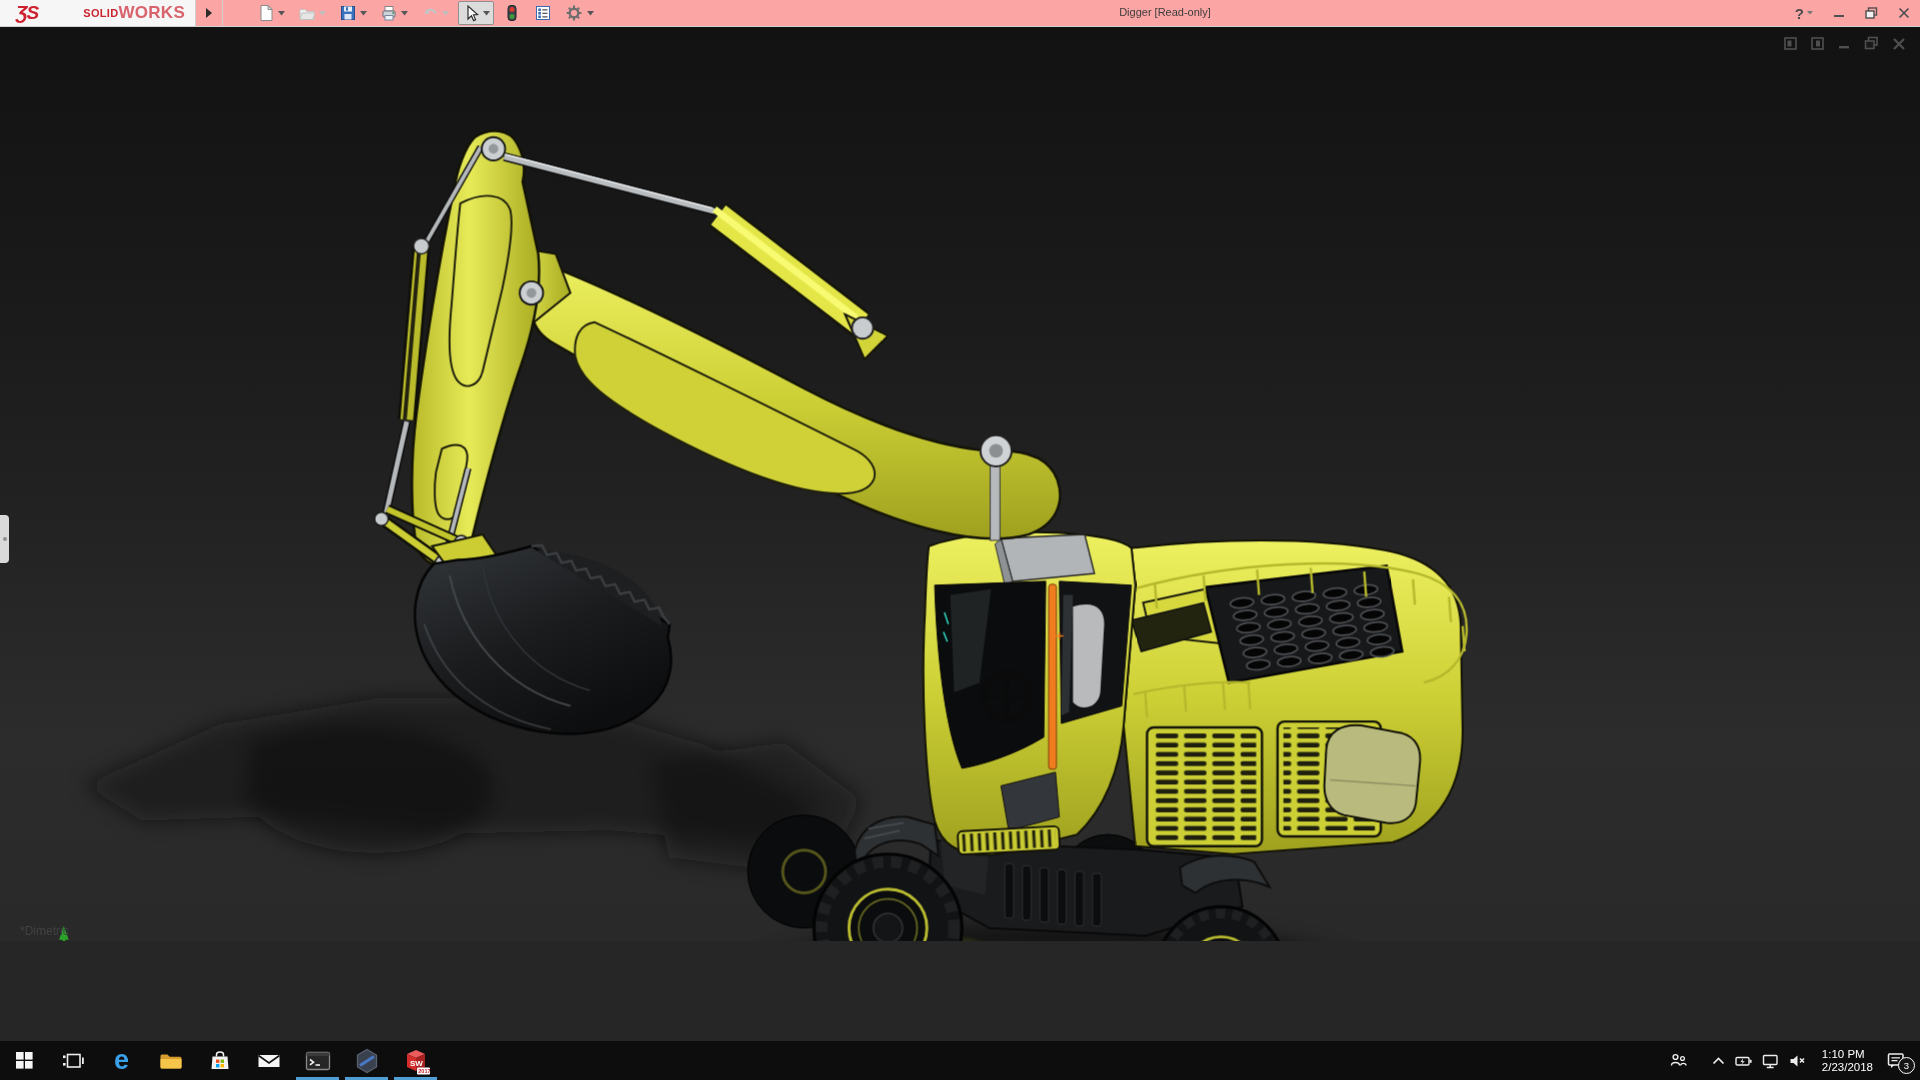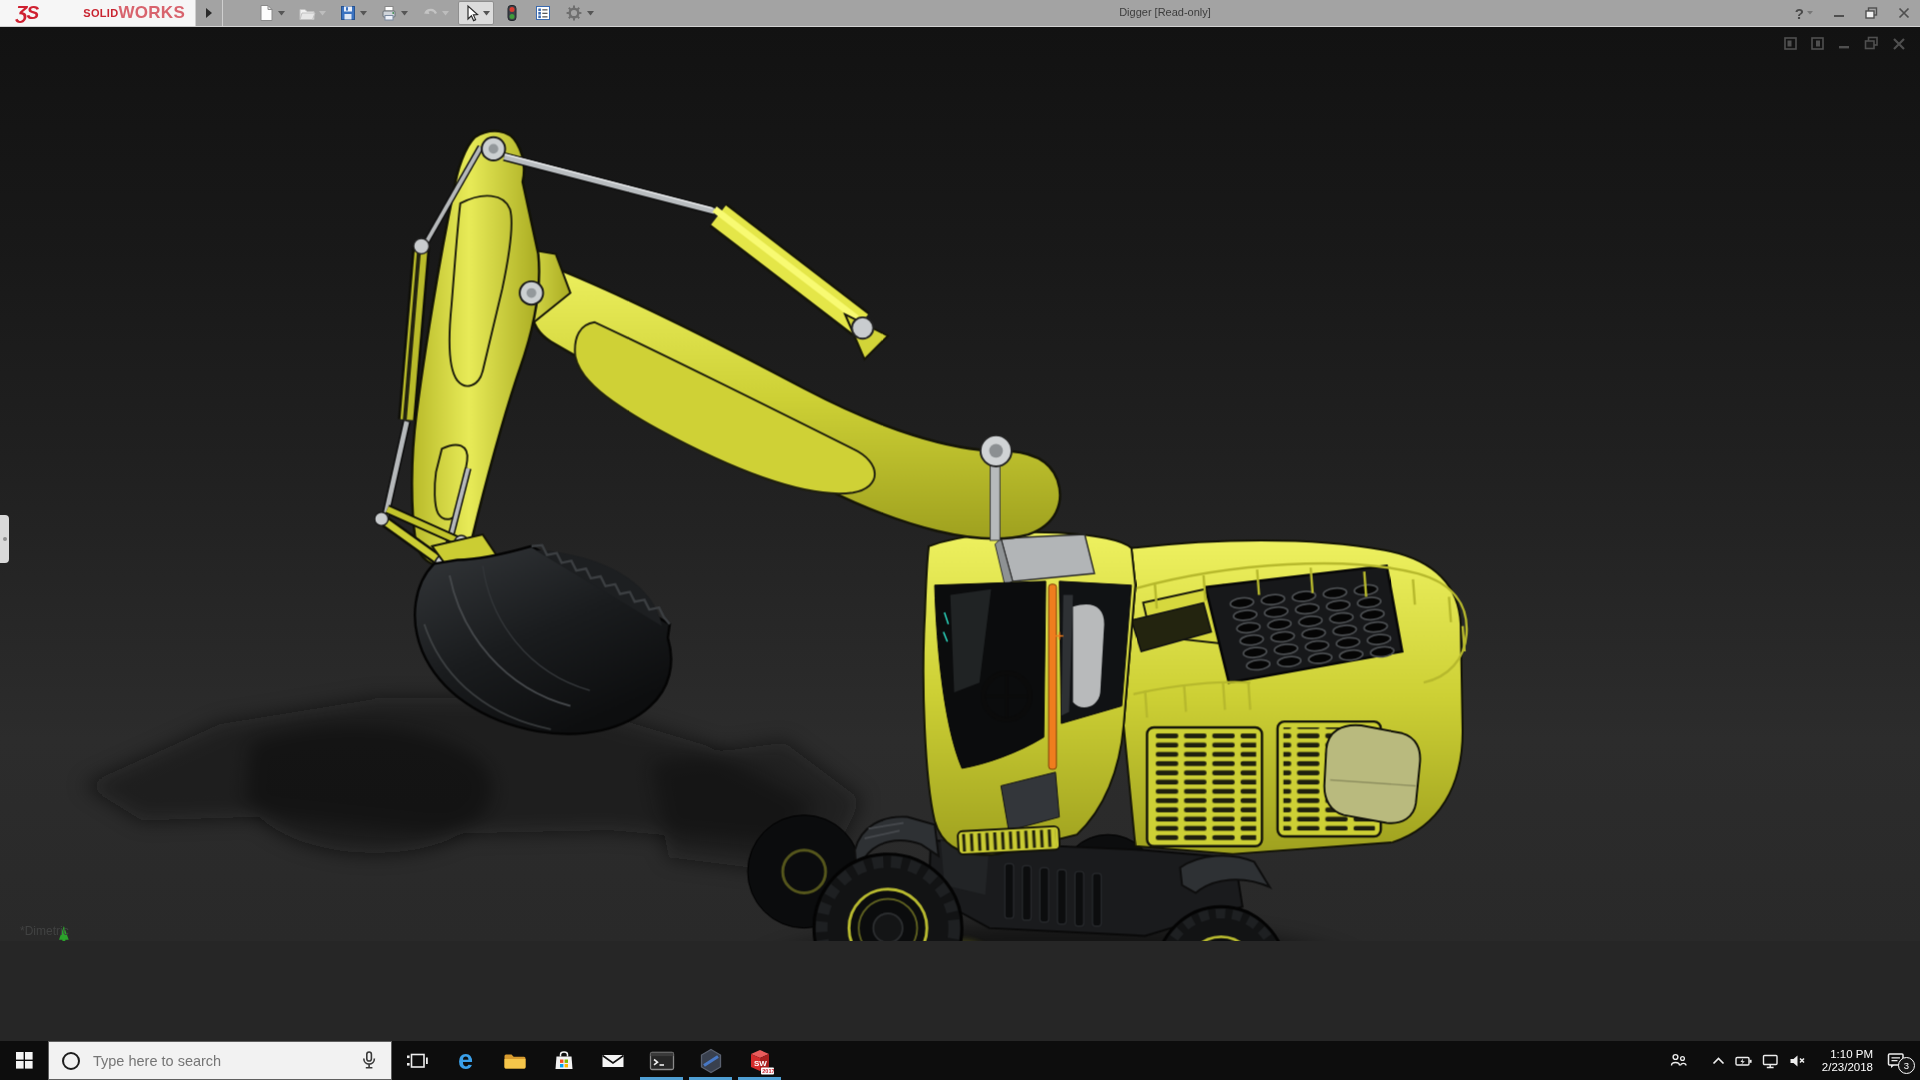--- a/index.html
+++ b/index.html
@@ -1,19 +1,19 @@
 <!DOCTYPE html>
 <html><head>
 <meta charset="utf-8">
 <style>
   html,body{margin:0;padding:0;width:1920px;height:1080px;overflow:hidden;
     font-family:"Liberation Sans",sans-serif;background:#262626;}
 
   
-  .titlebar{position:absolute;top:0;left:0;width:1920px;height:26px;background:#a3a3a3;
+  .titlebar{position:absolute;top:0;left:0;width:1920px;height:26px;background:#fca5a5;
     border-bottom:1px solid #d2d2d2;display:flex;z-index:30;}
   .logo{display:flex;align-items:baseline;height:100%;padding:0 10px 0 16px;background:#f6f6f6;
     border-right:1px solid #cfcfcf;align-items:center;}
   .brand-mark{color:#cf2030;font-weight:bold;font-style:italic;font-size:19px;letter-spacing:-1px;margin-right:5px;}
   .brand-solid{color:#c92430;font-weight:bold;font-size:11px;letter-spacing:.3px;margin-left:40px;}
   .brand-works{color:#d8636d;font-weight:bold;font-size:17px;letter-spacing:.3px;}
   .flyout{height:100%;display:flex;align-items:center;padding:0 9px;border-right:1px solid #cfcfcf;}
   .toolbar{display:flex;align-items:center;margin-left:30px;gap:5px;}
   .tbtn{display:flex;align-items:center;gap:3px;padding:2px 3px;border:1px solid transparent;border-radius:2px;}
   .tbtn.active{background:#dcdcdc;border-color:#8f8f8f;}
@@ -41,21 +41,21 @@
   .search .ring{width:14px;height:14px;border:2.6px solid #1d1d1d;border-radius:50%;margin:0 11px 0 13px;flex:none;}
   .search input{flex:1;border:none;background:transparent;font-size:14.5px;color:#222;outline:none;
     font-family:"Liberation Sans",sans-serif;}
   .search .micwrap{margin:0 10px;display:flex;}
   .apps{display:flex;align-items:stretch;}
   .app{width:49px;display:flex;align-items:center;justify-content:center;position:relative;}
   .runline{position:absolute;bottom:0;left:3px;right:3px;height:3px;background:#4f9fd4;}
   .edge-glyph{font-size:27px;font-weight:bold;color:#3aa0ea;line-height:27px;}
   .tray{margin-left:auto;display:flex;align-items:center;gap:9px;padding-right:8px;}
   .trayicon{display:flex;align-items:center;justify-content:center;}
-  .clock{text-align:right;font-size:11.5px;line-height:13px;color:#ffffff;margin:0 5px;}
+  .clock{text-align:left;font-size:11.5px;line-height:13px;color:#ffffff;margin:0 5px;}
   .action-wrap{position:relative;margin-right:6px;}
   .badge{position:absolute;right:-9px;bottom:-5px;width:15px;height:15px;border-radius:50%;
     background:#161616;border:1.5px solid #fff;color:#fff;font-size:9.5px;display:flex;
     align-items:center;justify-content:center;}
 </style>
 </head>
 <body>
 
 <div class="titlebar">
   <div class="logo">
@@ -450,31 +450,20 @@
 <div class="taskbar">
   <div class="start">
     <svg width="17" height="17">
       <rect x="0" y="0" width="7.6" height="7.6" fill="#f5f5f5"></rect>
         <rect x="9" y="0" width="7.6" height="7.6" fill="#f5f5f5"></rect>
       <rect x="0" y="9" width="7.6" height="7.6" fill="#f5f5f5"></rect>
         <rect x="9" y="9" width="7.6" height="7.6" fill="#f5f5f5"></rect>
       </svg>
   </div>
 
-  <div class="search">
-    <div class="ring"></div>
-    <input type="text" placeholder="Type here to search" style="">
-    <span class="micwrap">
-      <svg width="24" height="22">
-        <rect x="9.8" y="2" width="4.6" height="9" rx="2.3" fill="none" stroke="#3a3a3a" stroke-width="1.6"></rect>
-        <path d="M6.8 8.5 C6.8 16 17.4 16 17.4 8.5" fill="none" stroke="#3a3a3a" stroke-width="1.6"></path>
-        <path d="M12.1 14.6 V17.4 M8.8 17.8 H15.4" stroke="#3a3a3a" stroke-width="1.6"></path>
-        </svg>
-    </span>
-  </div>
 
   <div class="apps">
     <div class="app">
       <svg width="24" height="24">
         <rect x="6.5" y="5.5" width="12.5" height="12.5" fill="none" stroke="#ededed" stroke-width="1.6"></rect>
         <rect x="2" y="6.5" width="2.6" height="2.6" fill="#ededed"></rect>
         <rect x="2" y="14" width="2.6" height="2.6" fill="#ededed"></rect>
         <rect x="21" y="8.5" width="1.8" height="6.5" fill="#ededed"></rect>
         </svg>
     </div>

